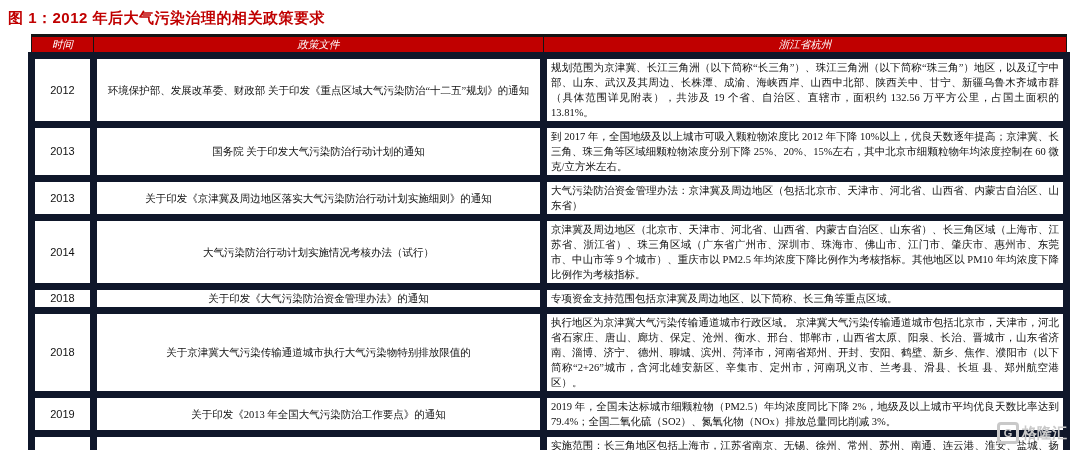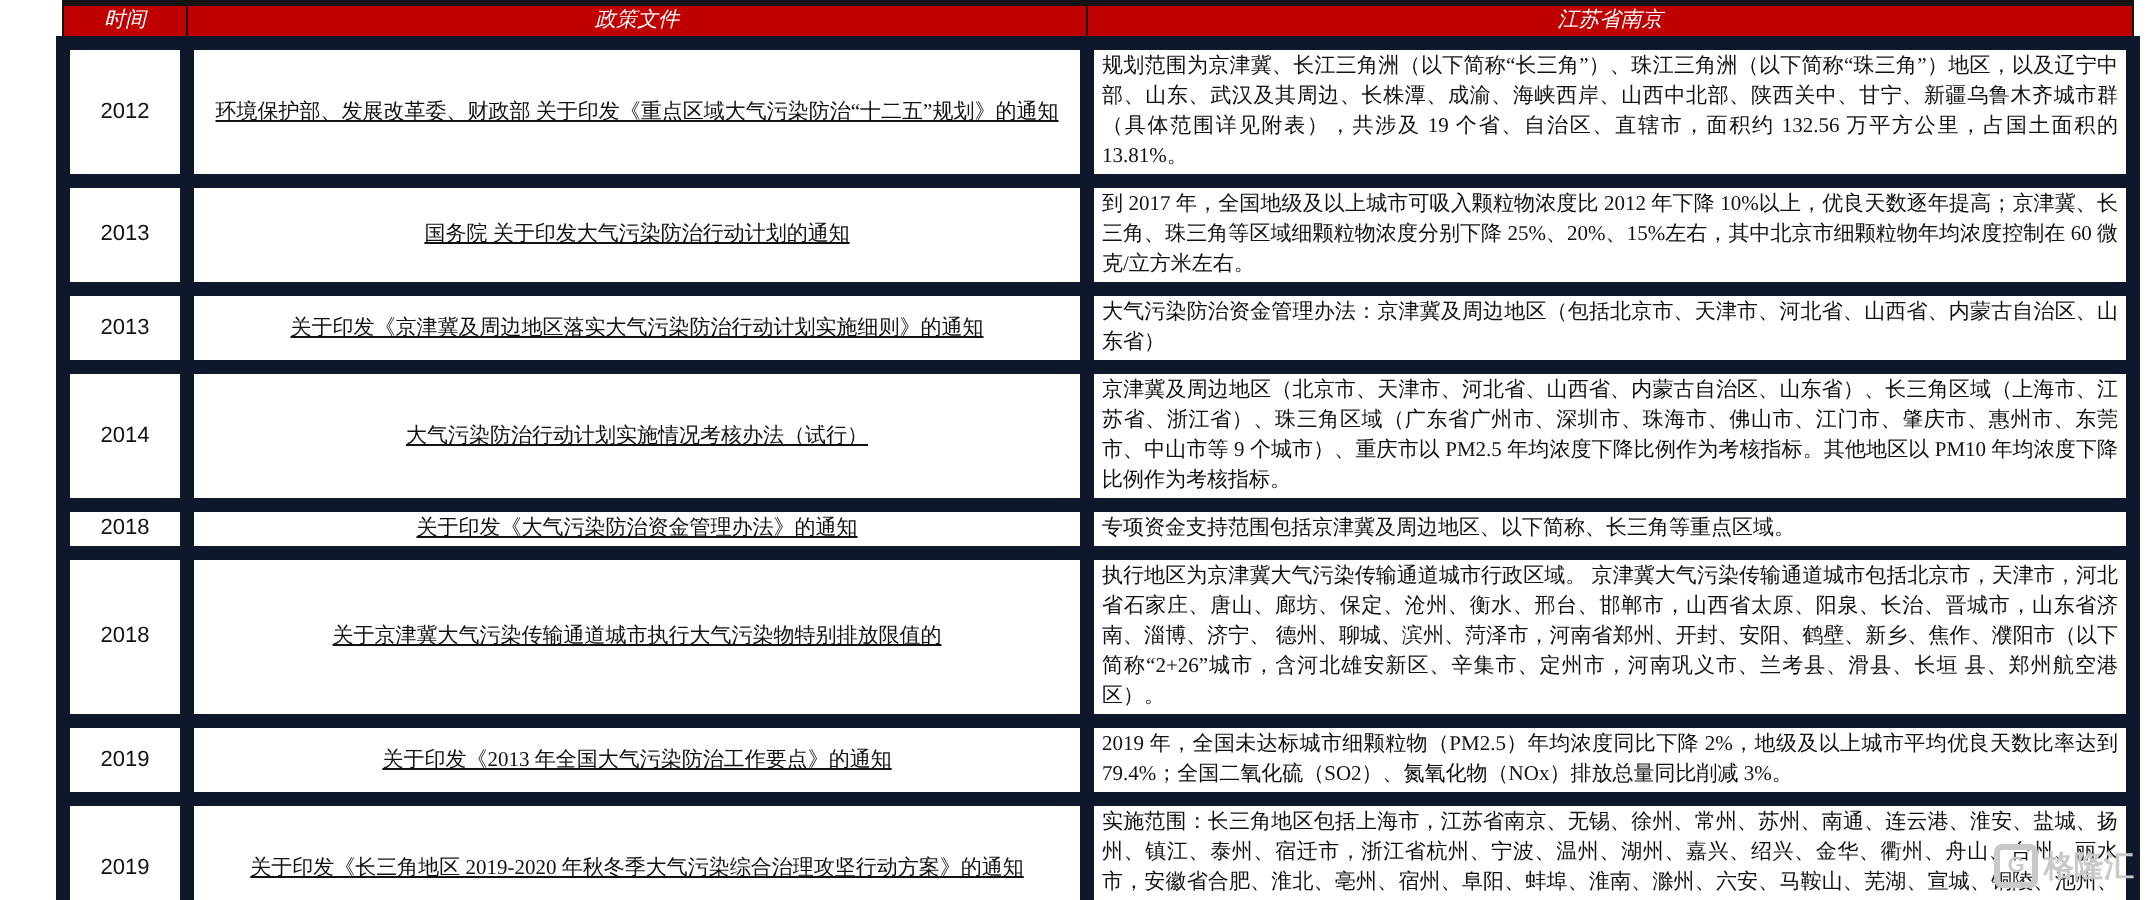--- a/index.html
+++ b/index.html
@@ -43,21 +43,21 @@
     padding:1px 4px;
     line-height:15px;
     vertical-align:middle;
   }
   td.year-cell{
     text-align:center;
     font-family:"Liberation Sans","DejaVu Sans",sans-serif;
     font-size:11px;
     margin-top:37px;
   }
-  td.policy-cell{text-align:center;text-decoration:underline;}
+  td.policy-cell{text-align:center;}
   td.cities-cell{text-align:justify;}
   col.c-year{width:62px;}
   col.c-policy{width:450px;}
   col.c-cities{width:523px;}
   .watermark{
     position:absolute;
     right:10px;
     bottom:6px;
     display:flex;
     align-items:center;
@@ -78,32 +78,33 @@
     font-size:11px;
     line-height:1;
     color:#c9c9c9;
   }
 </style>
 </head>
 <body>
 
 <div class="page">
 
+  <div class="figure-title">图 1：2012 年后大气污染治理的相关政策要求</div>
 
   <table class="policy-table">
     <colgroup>
       <col class="c-year">
         <col class="c-policy">
         <col class="c-cities">
     </colgroup>
     <thead>
       <tr>
         <th>时间</th>
         <th>政策文件</th>
-        <th>江苏省南京</th>
+        <th>浙江省杭州</th>
       </tr>
     </thead>
     <tbody>
         <tr>
           <td class="year-cell">2012</td>
           <td class="policy-cell">环境保护部、发展改革委、财政部 关于印发《重点区域大气污染防治“十二五”规划》的通知</td>
           <td class="cities-cell">规划范围为京津冀、长江三角洲（以下简称“长三角”）、珠江三角洲（以下简称“珠三角”）地区，以及辽宁中部、山东、武汉及其周边、长株潭、成渝、海峡西岸、山西中北部、陕西关中、甘宁、新疆乌鲁木齐城市群（具体范围详见附表），共涉及 19 个省、自治区、直辖市，面积约 132.56 万平方公里，占国土面积的 13.81%。</td>
         </tr>
         <tr>
           <td class="year-cell">2013</td>

